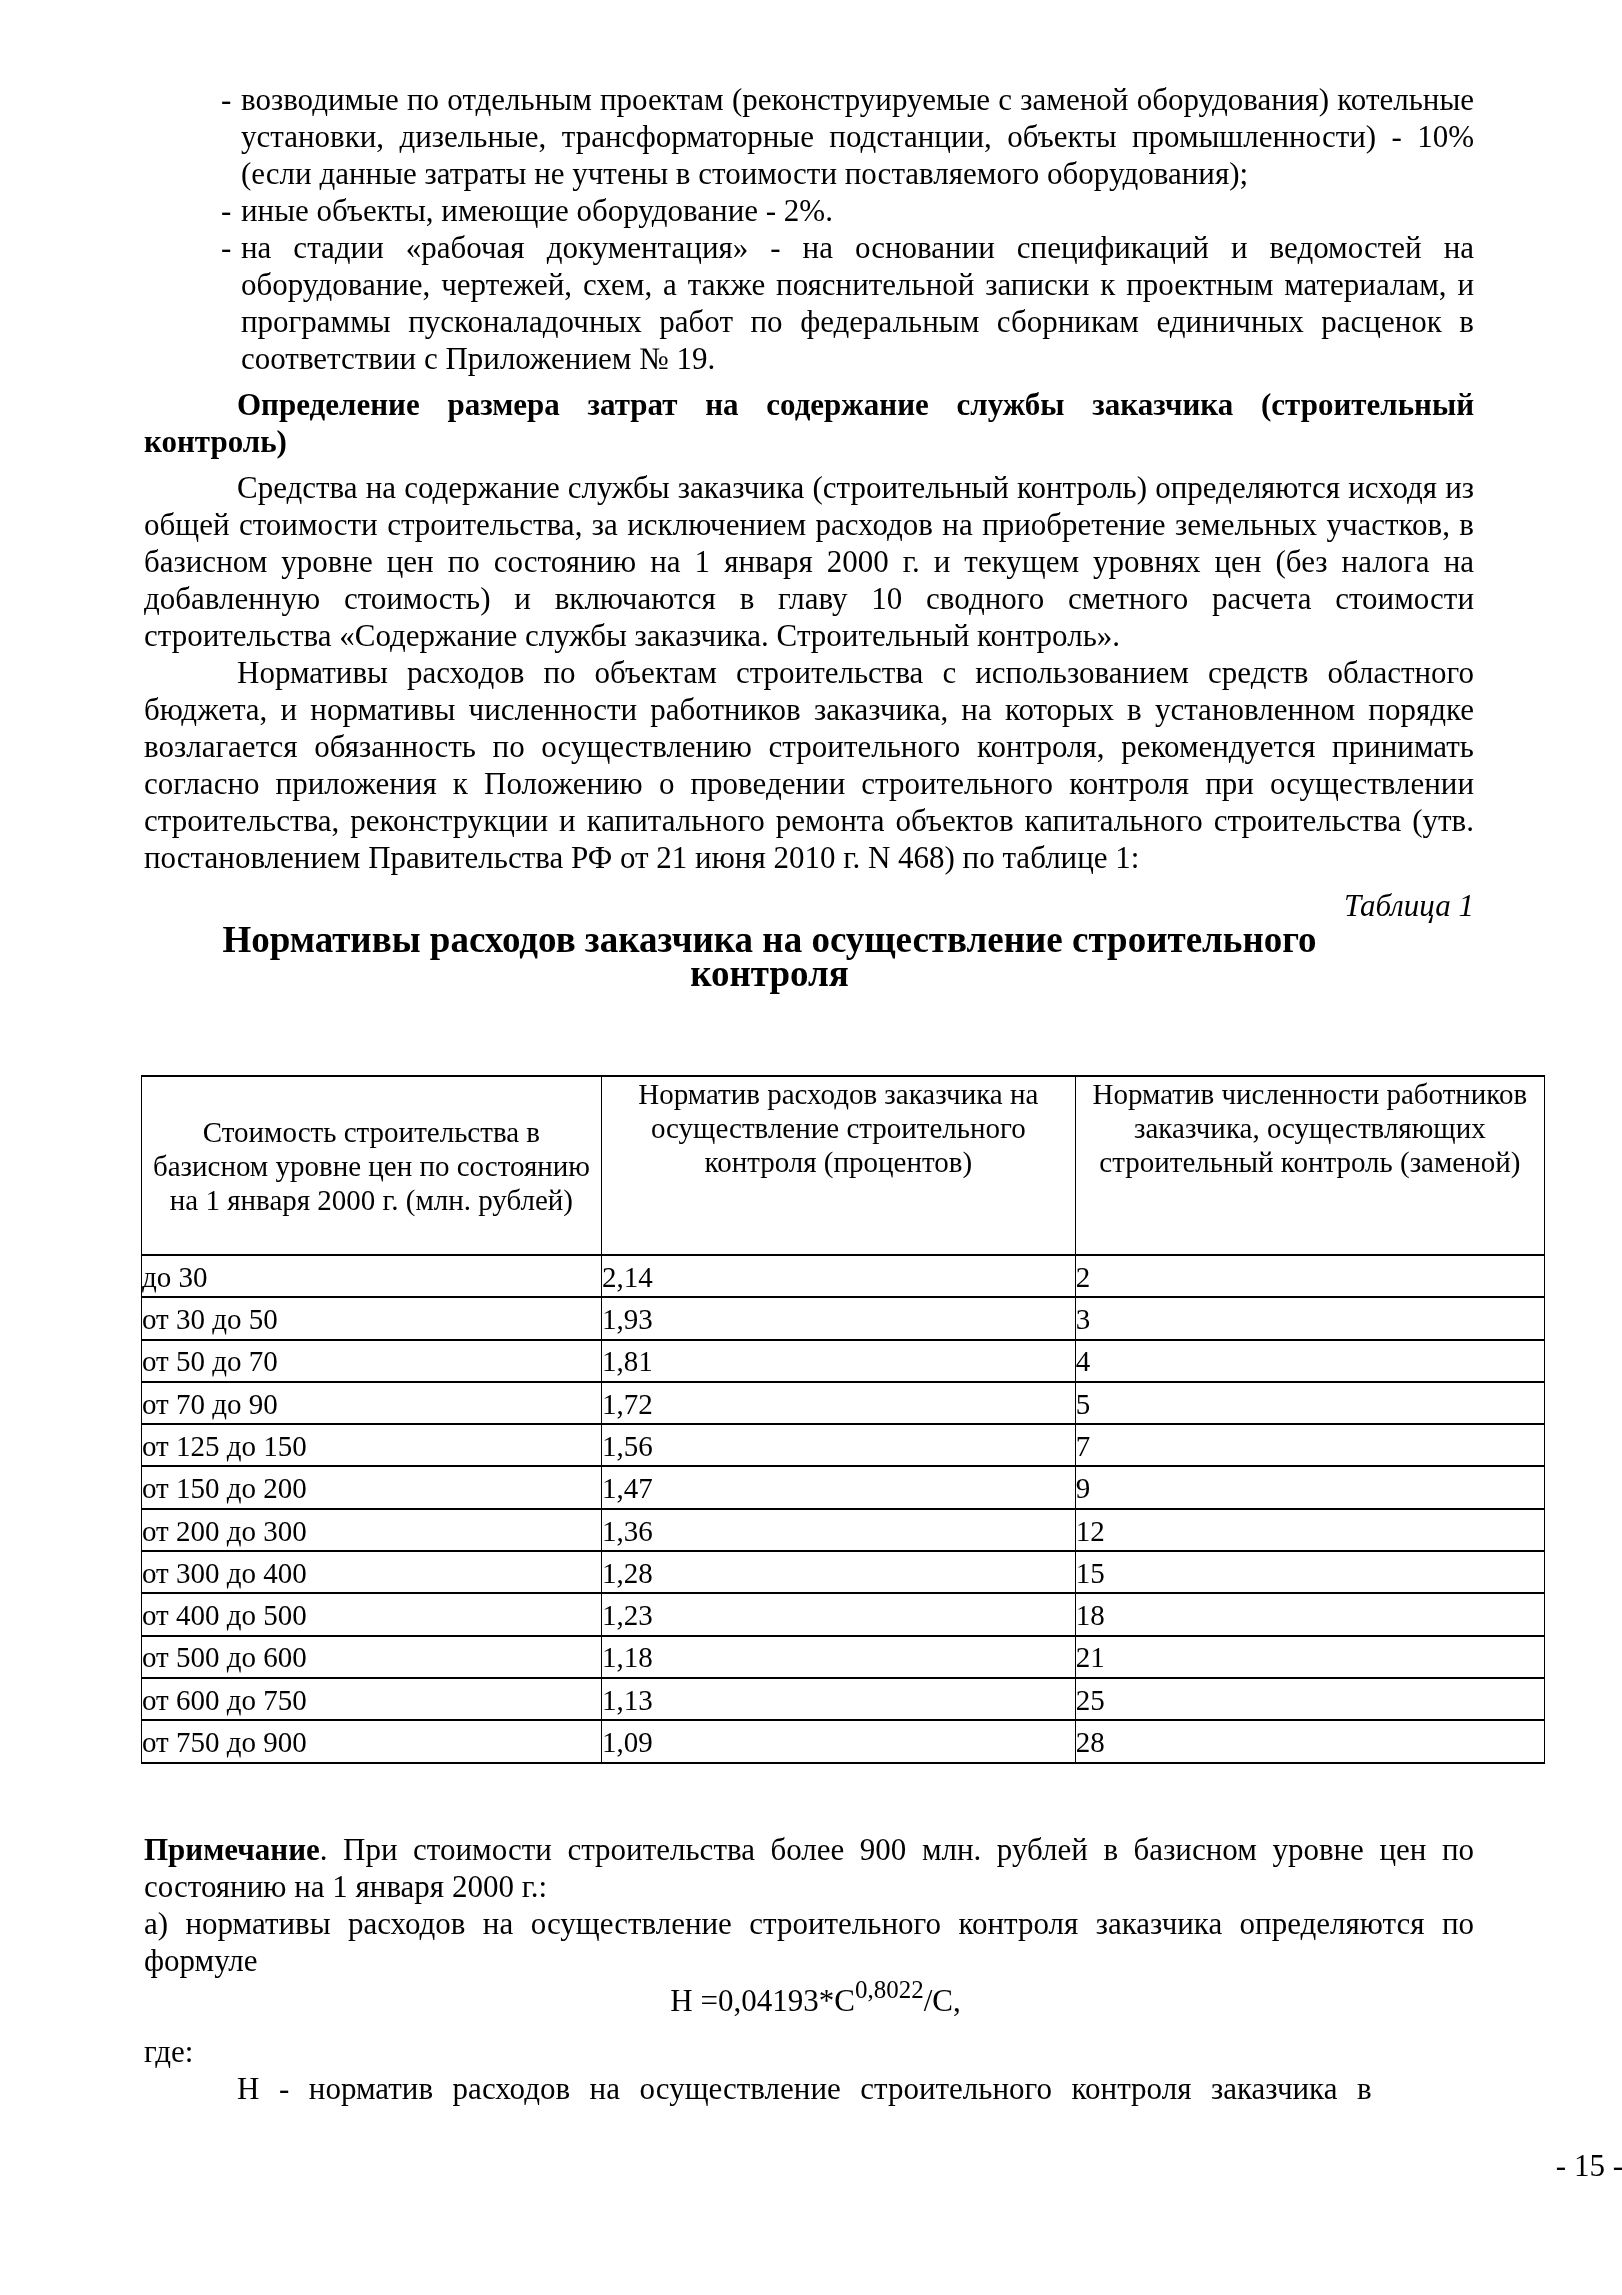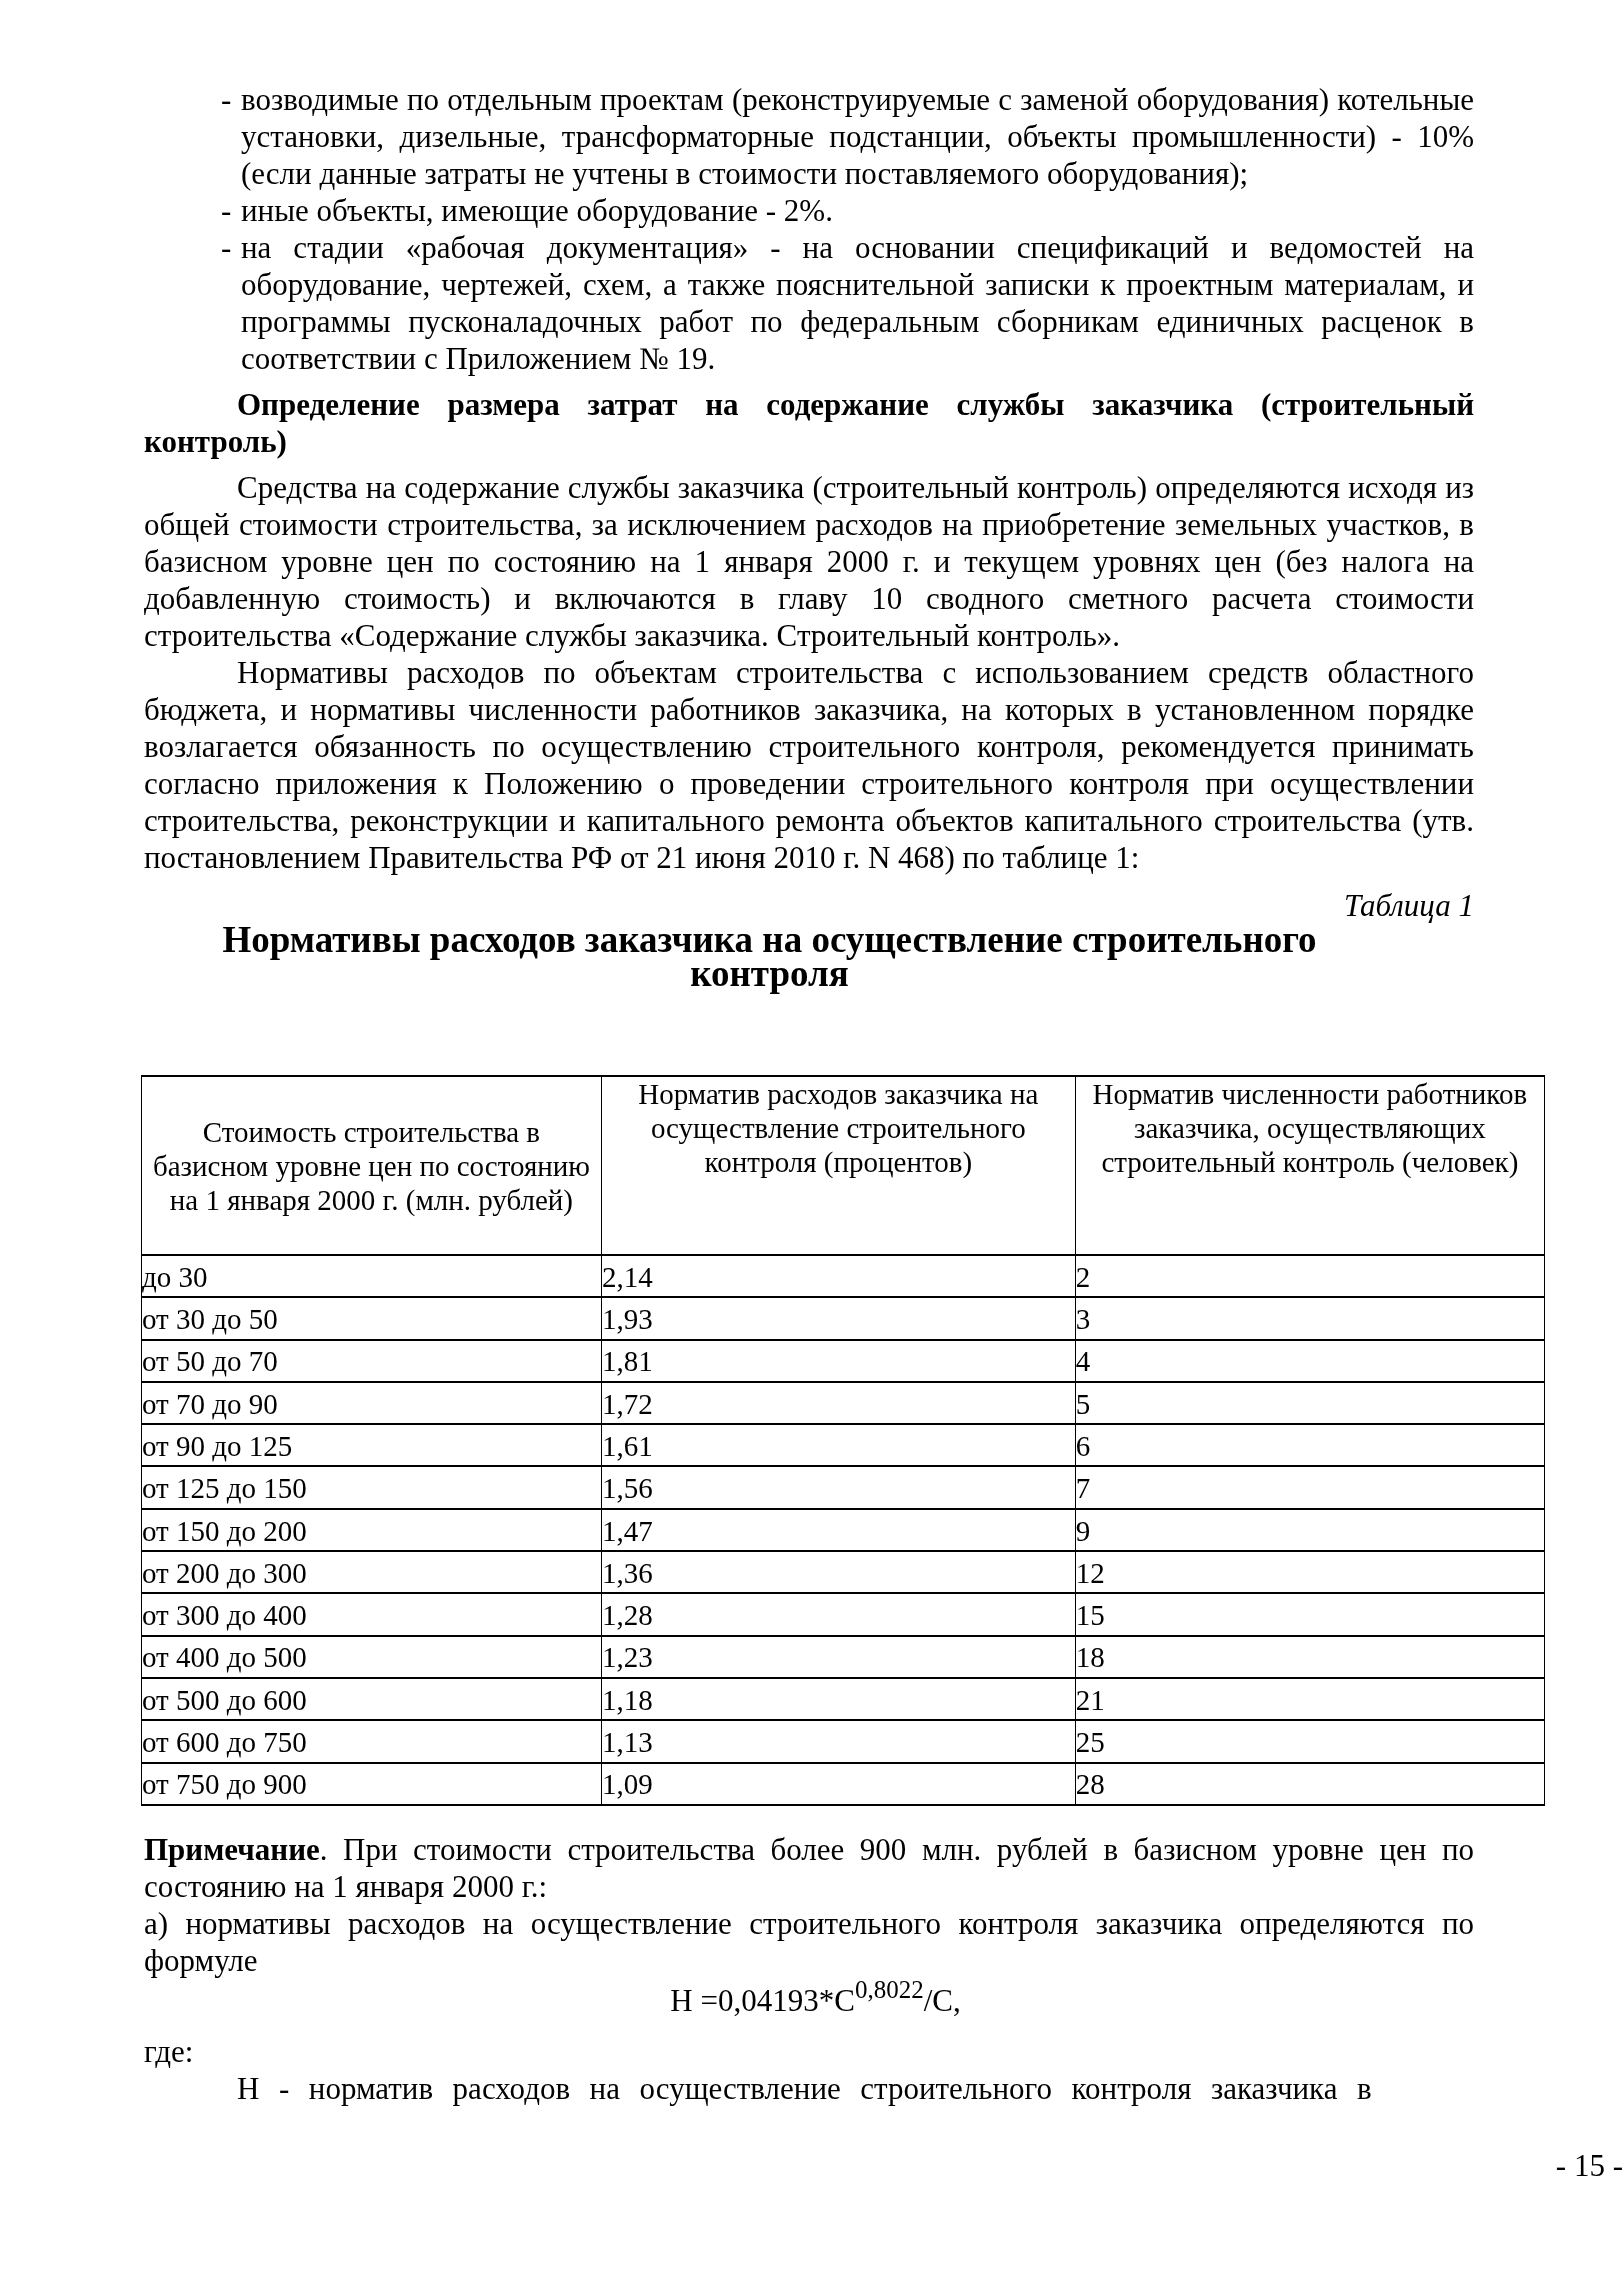--- a/index.html
+++ b/index.html
@@ -131,21 +131,21 @@
 
   <div class="table-caption">Таблица 1</div>
   <div class="table-title">Нормативы расходов заказчика на осуществление строительного контроля</div>
 </div>
 
 <table class="norms">
   <thead>
     <tr>
       <th class="c1">Стоимость строительства в базисном уровне цен по состоянию на 1 января 2000 г. (млн. рублей)</th>
       <th class="c2">Норматив расходов заказчика на осуществление строительного контроля (процентов)</th>
-      <th class="c3">Норматив численности работников заказчика, осуществляющих строительный контроль (человек)</th>
+      <th class="c3">Норматив численности работников заказчика, осуществляющих строительный контроль (заменой)</th>
     </tr>
   </thead>
   <tbody>
     <tr class="data-row">
       <td>до 30</td>
       <td>2,14</td>
       <td>2</td>
     </tr>
     <tr class="data-row">
       <td>от 30 до 50</td>
@@ -154,25 +154,20 @@
     </tr>
     <tr class="data-row">
       <td>от 50 до 70</td>
       <td>1,81</td>
       <td>4</td>
     </tr>
     <tr class="data-row">
       <td>от 70 до 90</td>
       <td>1,72</td>
       <td>5</td>
-    </tr>
-    <tr class="data-row">
-      <td>от 90 до 125</td>
-      <td>1,61</td>
-      <td>6</td>
     </tr>
     <tr class="data-row">
       <td>от 125 до 150</td>
       <td>1,56</td>
       <td>7</td>
     </tr>
     <tr class="data-row">
       <td>от 150 до 200</td>
       <td>1,47</td>
       <td>9</td>

